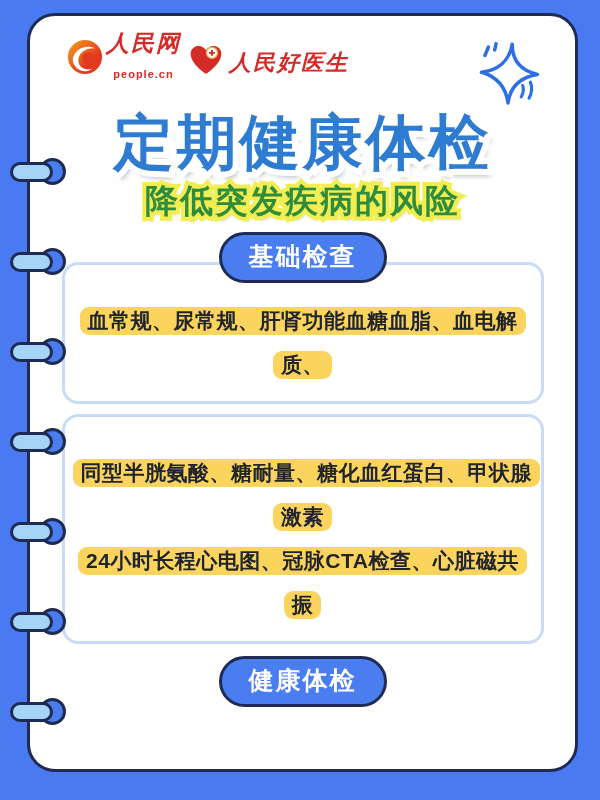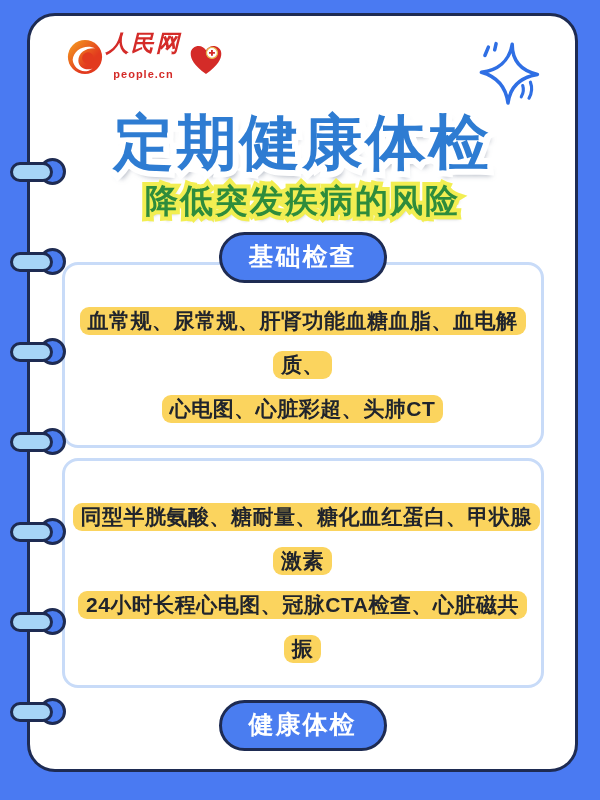--- a/index.html
+++ b/index.html
@@ -90,20 +90,21 @@
         <span class="brand-en">people.cn</span>
       </span>
       <span class="brand2">
         <span>
           <svg width="34" height="31" viewBox="0 0 40 36">
             <path d="M20 34 C6 24 2 16 2 10 C2 4 7 1 11.5 1 C15 1 18 3 20 6 C22 3 25 1 28.5 1 C33 1 38 4 38 10 C38 16 34 24 20 34 Z" fill="#d42b28"></path>
             <circle cx="27" cy="9" r="6.5" fill="#fff" stroke="#e8b54a" stroke-width="1.5"></circle>
             <path d="M27 5.5 V12.5 M23.5 9 H30.5" stroke="#d42b28" stroke-width="2.2"></path>
           </svg>
         </span>
+        <span class="brand2-cn">人民好医生</span>
       </span>
     </div>
     <div class="sparkle">
       <svg width="70" height="66" viewBox="0 0 100 94">
         <path d="M56 6 C56 30 70 44 92 49 C68 53 53 66 50 90 C47 66 33 52 12 46 C35 43 52 30 56 6 Z" fill="none" stroke="#2f6fe4" stroke-width="5" stroke-linejoin="round"></path>
         <path d="M22 10 L17 22" stroke="#2f6fe4" stroke-width="5" stroke-linecap="round"></path>
         <path d="M33 5 L31 14" stroke="#2f6fe4" stroke-width="5" stroke-linecap="round"></path>
         <path d="M82 60 C85 68 84 76 80 83" fill="none" stroke="#2f6fe4" stroke-width="4.5" stroke-linecap="round"></path>
         <path d="M71 65 C73 71 72 76 69 81" fill="none" stroke="#2f6fe4" stroke-width="4.5" stroke-linecap="round"></path>
       </svg>
@@ -122,21 +123,20 @@
       <span class="fill">降低突发疾病的风险</span>
     </div>
   </div>
 
   <div class="content">
 
     <div class="section">
       <div class="badge">基础检查</div>
       <div class="box">
         <div class="line"><span class="hl">血常规、尿常规、肝肾功能血糖血脂、血电解质、</span></div>
-        <div class="line"><span class="hl">心电图、心脏彩超、头肺CT</span></div>
       </div>
     </div>
 
     <div class="section">
       <div class="box">
         <div class="line"><span class="hl">同型半胱氨酸、糖耐量、糖化血红蛋白、甲状腺激素</span></div>
         <div class="line"><span class="hl">24小时长程心电图、冠脉CTA检查、心脏磁共振</span></div>
       </div>
     </div>
 

